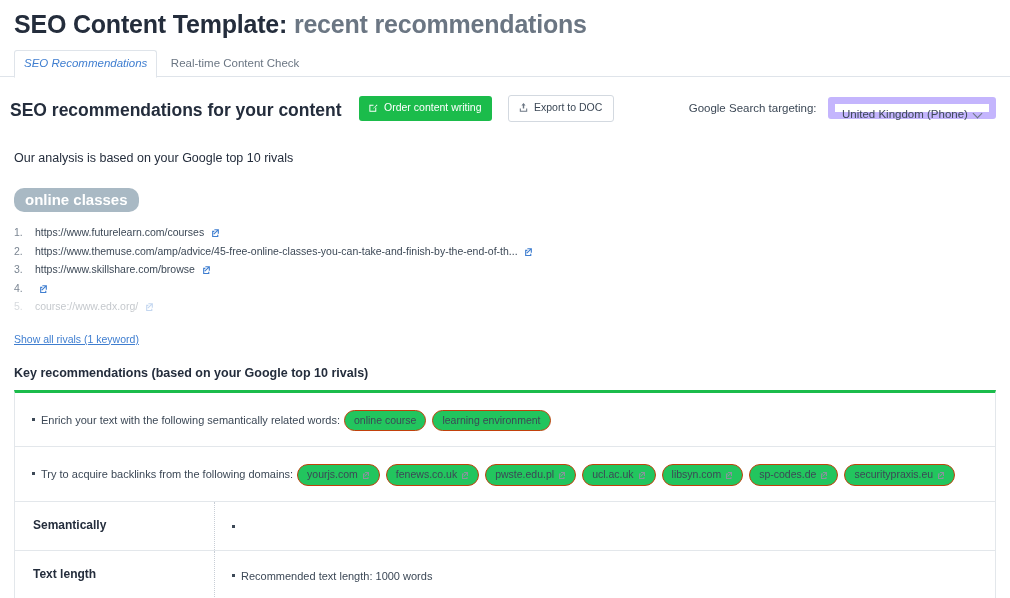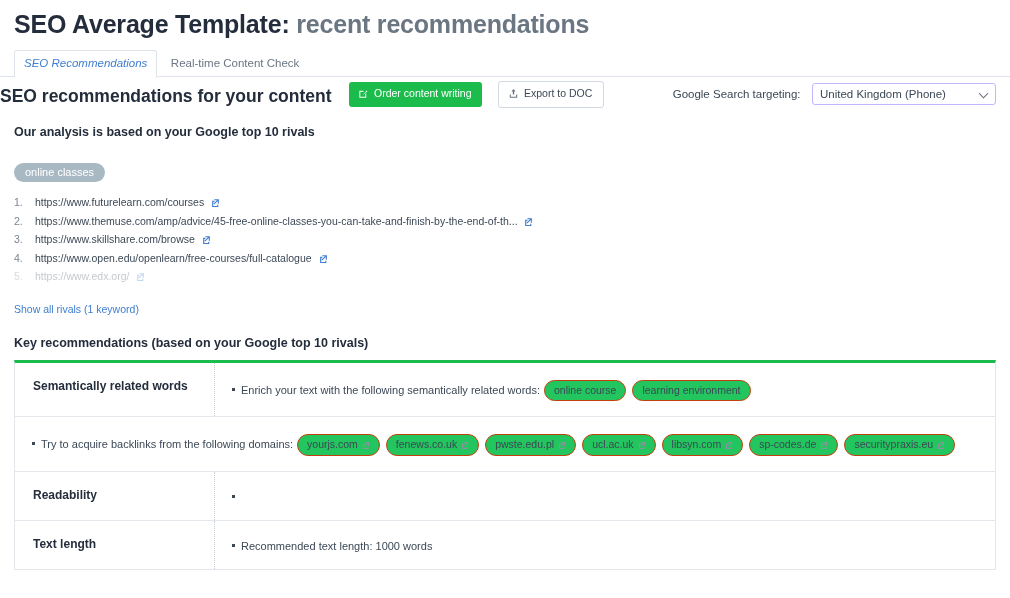--- a/index.html
+++ b/index.html
@@ -58,22 +58,22 @@
     border: 1px solid #dfe4ea;
     border-bottom: 1px solid #ffffff;
     border-radius: 3px 3px 0 0;
     margin-bottom: -1px;
     font-style: italic;
   }
 
   
   .action-row {
     position: relative;
-    margin-top: 6px;
-    padding-left: 0;
+    margin-top: 20px;
+    padding-left: 10px;
     height: 30px;
   }
   .sec-title {
     display: inline-block;
     font-size: 17.5px;
     font-weight: bold;
     color: #242d3c;
     vertical-align: middle;
     line-height: 24px;
   }
@@ -113,23 +113,23 @@
     font-size: 11.5px;
     color: #3c4856;
     vertical-align: middle;
     margin-right: 7px;
     text-align: center;
   }
   .select-box {
     display: inline-block;
     vertical-align: middle;
     position: relative;
-    width: 184px;
+    width: 168px;
     height: 22px;
-    border: 1px solid #c4b5fd;
+    border: 7px solid #c4b5fd;
     border-radius: 3px;
     background: #ffffff;
     box-sizing: border-box;
     font-size: 11.5px;
     color: #3c4856;
     padding: 4px 22px 0 7px;
     cursor: pointer;
   }
   .select-box .chev {
     position: absolute;
@@ -137,35 +137,36 @@
     width: 7px; height: 7px;
     border-right: 1.4px solid #6b7683;
     border-bottom: 1.4px solid #6b7683;
     transform: rotate(45deg);
     box-sizing: border-box;
   }
 
   
   .analysis-sub {
     font-size: 12.5px;
-    font-weight: bold;
+    font-weight: normal;
     color: #242d3c;
     padding-left: 14px;
-    margin-top: 12px;
+    margin-top: 24px;
   }
 
   
   .kw-wrap { padding-left: 14px; margin-top: 23px; }
   .kw-pill {
     display: inline-block;
     background: #a9b9c4;
     color: #ffffff;
-    font-size: 11px;
+    font-size: 15px;
     border-radius: 10px;
     padding: 3px 11px 4px 11px;
+    font-weight: bold;
   }
 
   
   .rivals {
     margin: 12px 0 0 0;
     padding: 0 0 0 14px;
     list-style: none;
     counter-reset: rv;
   }
   .rivals li {
@@ -186,20 +187,21 @@
     display: inline-block;
     margin-left: 4px;
     vertical-align: -1px;
   }
 
   .show-all {
     display: inline-block;
     margin: 16px 0 0 14px;
     font-size: 10.5px;
     color: #3f7ed0;
+    text-decoration: underline;
     cursor: pointer;
   }
 
   
   .key-head {
     font-size: 12.5px;
     font-weight: bold;
     color: #242d3c;
     padding-left: 14px;
     margin-top: 19px;
@@ -258,21 +260,21 @@
   .chip .ext { margin-left: 4px; }
 </style>
 </head>
 <body>
 
 
 
 
 
 <div class="page-title">
-  <span class="t-main">SEO Average Template:</span>
+  <span class="t-main">SEO Content Template:</span>
   <span class="t-sub">recent recommendations</span>
 </div>
 
 <div class="tabbar">
   <div class="tab active">SEO Recommendations</div>
   <div class="tab">Real-time Content Check</div>
 </div>
 
 <div class="action-row">
   <span class="sec-title">SEO recommendations for your content</span>
@@ -329,45 +331,43 @@
   </li>
   <li>
     <span>https://www.skillshare.com/browse</span>
     <span class="ext">
       <svg width="9" height="9" viewBox="0 0 16 16">
           <path d="M6 2h8v8h-2V5.4l-6.3 6.3-1.4-1.4L10.6 4H6Z M2 5h4v2H4v7h7v-2h2v4H2Z" fill="#3f7ed0"></path>
         </svg>
     </span>
   </li>
   <li>
-    <span>https://www.open.edu/openlearn/free-courses/full-catalogue</span>
     <span class="ext">
       <svg width="9" height="9" viewBox="0 0 16 16">
           <path d="M6 2h8v8h-2V5.4l-6.3 6.3-1.4-1.4L10.6 4H6Z M2 5h4v2H4v7h7v-2h2v4H2Z" fill="#3f7ed0"></path>
         </svg>
     </span>
   </li>
   <li class="faded">
-    <span>https://www.edx.org/</span>
+    <span>course://www.edx.org/</span>
     <span class="ext">
       <svg width="9" height="9" viewBox="0 0 16 16">
           <path d="M6 2h8v8h-2V5.4l-6.3 6.3-1.4-1.4L10.6 4H6Z M2 5h4v2H4v7h7v-2h2v4H2Z" fill="#3f7ed0"></path>
         </svg>
     </span>
   </li>
 </ol>
 
 <a class="show-all">Show all rivals (1 keyword)</a>
 
 <div class="key-head">Key recommendations (based on your Google top 10 rivals)</div>
 
 <div class="rec-table">
 
   <div class="rec-row">
-    <div class="rec-label">Semantically related words</div>
     <div class="rec-body">
       <span class="bullet"></span><span>Enrich your text with the following semantically related words:</span><span class="chip"><span>online course</span></span><span class="chip"><span>learning environment</span></span>
     </div>
   </div>
 
   <div class="rec-row">
     <div class="rec-body">
       <span class="bullet"></span><span>Try to acquire backlinks from the following domains:</span><span class="chip"><span>yourjs.com</span><span class="ext"><svg width="8" height="8" viewBox="0 0 16 16">
               <path d="M6 2h8v8h-2V5.4l-6.3 6.3-1.4-1.4L10.6 4H6Z M2 5h4v2H4v7h7v-2h2v4H2Z" fill="#8a939e"></path>
             </svg></span></span><span class="chip"><span>fenews.co.uk</span><span class="ext"><svg width="8" height="8" viewBox="0 0 16 16">
@@ -380,21 +380,21 @@
               <path d="M6 2h8v8h-2V5.4l-6.3 6.3-1.4-1.4L10.6 4H6Z M2 5h4v2H4v7h7v-2h2v4H2Z" fill="#8a939e"></path>
             </svg></span></span><span class="chip"><span>sp-codes.de</span><span class="ext"><svg width="8" height="8" viewBox="0 0 16 16">
               <path d="M6 2h8v8h-2V5.4l-6.3 6.3-1.4-1.4L10.6 4H6Z M2 5h4v2H4v7h7v-2h2v4H2Z" fill="#8a939e"></path>
             </svg></span></span><span class="chip"><span>securitypraxis.eu</span><span class="ext"><svg width="8" height="8" viewBox="0 0 16 16">
               <path d="M6 2h8v8h-2V5.4l-6.3 6.3-1.4-1.4L10.6 4H6Z M2 5h4v2H4v7h7v-2h2v4H2Z" fill="#8a939e"></path>
             </svg></span></span>
     </div>
   </div>
 
   <div class="rec-row">
-    <div class="rec-label">Readability</div>
+    <div class="rec-label">Semantically</div>
     <div class="rec-body">
       <span class="bullet"></span>
     </div>
   </div>
 
   <div class="rec-row">
     <div class="rec-label">Text length</div>
     <div class="rec-body">
       <span class="bullet"></span><span>Recommended text length: 1000 words</span>
     </div>

